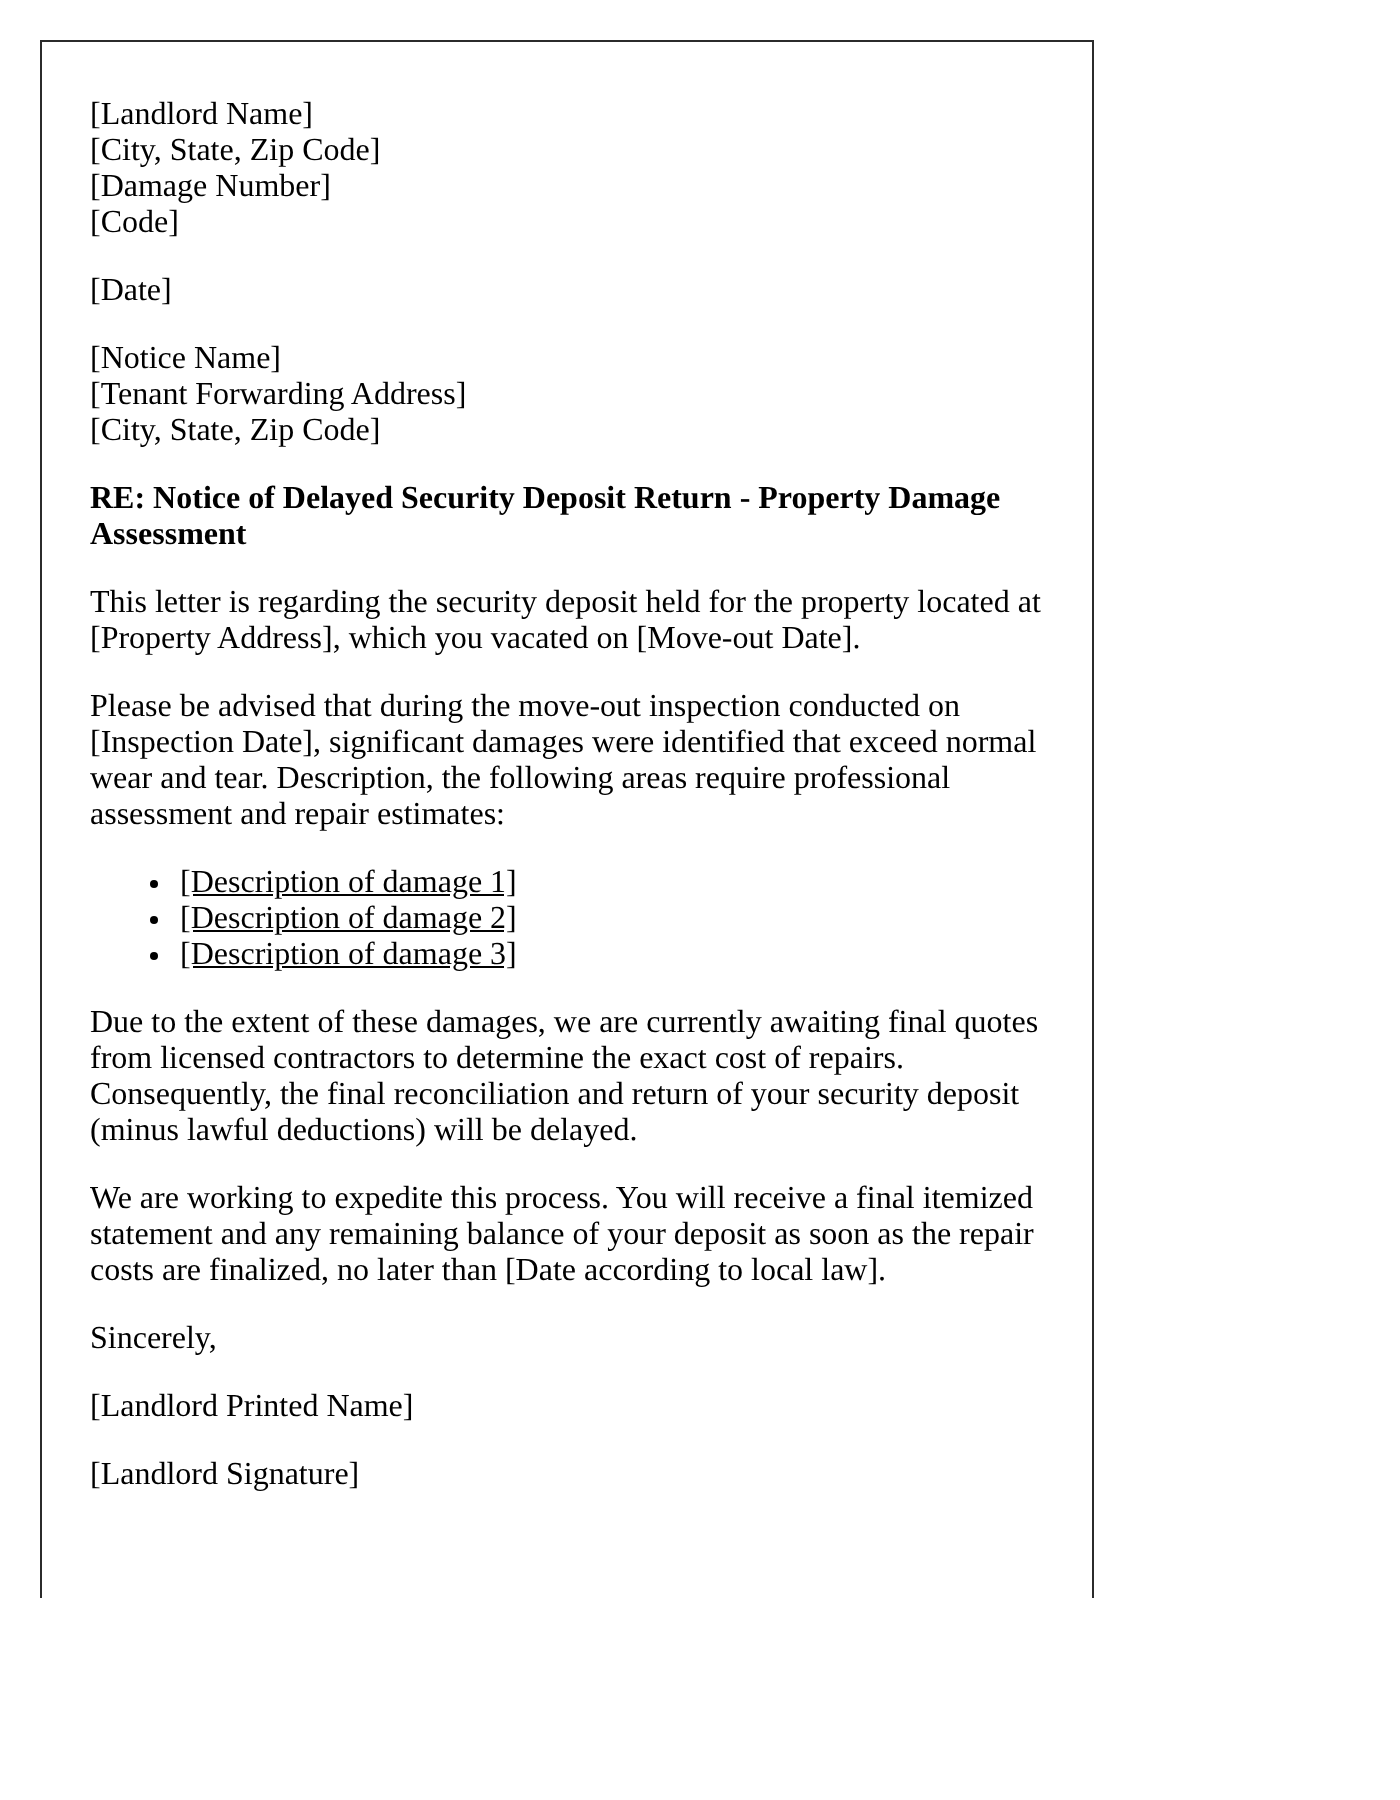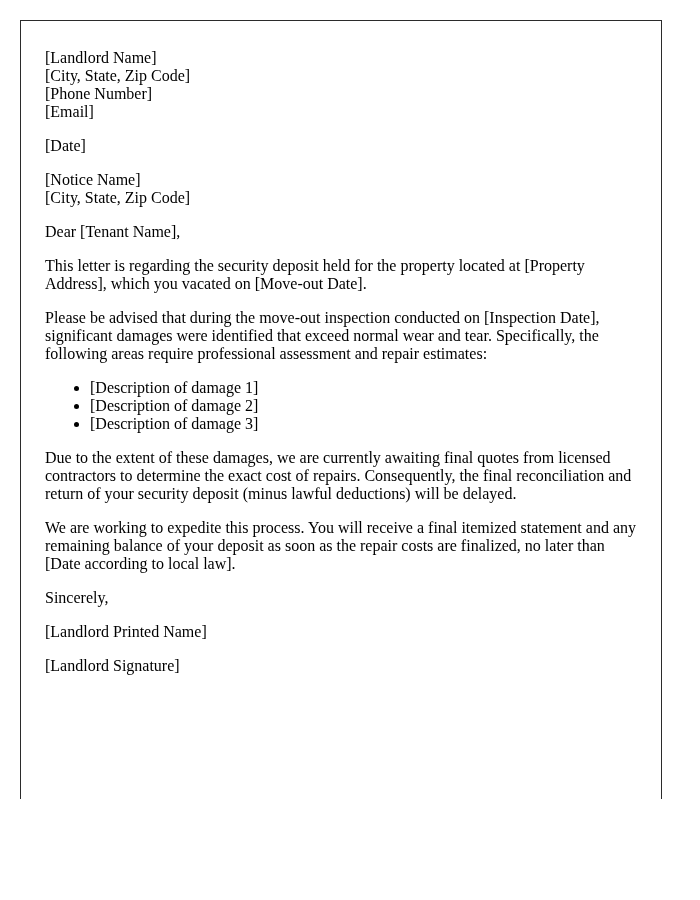--- a/index.html
+++ b/index.html
@@ -11,71 +11,73 @@
   html, body {
     width: 700px;
     height: 900px;
     background: var(--page-bg);
     font-family: "Liberation Serif", "DejaVu Serif", serif;
   }
   .letter-page {
     position: absolute;
     left: 20px;
     top: 20px;
-    width: 642px;
+    width: 527px;
     height: 779px;
     border: 1px solid var(--border-color);
     border-bottom: none;
     padding: 12px 24px;
     background: var(--page-bg);
     color: var(--text-color);
     font-size: 16px;
     line-height: 18px;
   }
   .letter-page p,
   .letter-page .block {
     margin: 16px 0;
   }
   .subject-line {
     font-weight: bold;
   }
   ul.damage-list {
     margin: 16px 0;
     padding-left: 45px;
     list-style-type: disc;
+    text-decoration: underline;
   }
   ul.damage-list li {
     line-height: 18px;
   }
 </style>
 </head>
 <body>
 
 <div class="letter-page">
 
   <div class="block">
     <div>[Landlord Name]</div>
     <div>[City, State, Zip Code]</div>
-    <div>[Phone Number]</div>
-    <div>[Email]</div>
+    <div>[Damage Number]</div>
+    <div>[Code]</div>
   </div>
 
   <p>[Date]</p>
 
   <div class="block">
     <div>[Notice Name]</div>
+    <div>[Tenant Forwarding Address]</div>
     <div>[City, State, Zip Code]</div>
   </div>
 
+  <p class="subject-line">RE: Notice of Delayed Security Deposit Return - Property Damage Assessment</p>
 
-  <p>Dear [Tenant Name],</p>
 
   <p>This letter is regarding the security deposit held for the property located at [Property Address], which you vacated on [Move-out Date].</p>
 
-  <p>Please be advised that during the move-out inspection conducted on [Inspection Date], significant damages were identified that exceed normal wear and tear. Specifically, the following areas require professional assessment and repair estimates:</p>
+  <p>Please be advised that during the move-out inspection conducted on [Inspection Date], significant damages were identified that exceed normal wear and tear. Description, the following areas require professional assessment and repair estimates:</p>
 
   <ul class="damage-list">
     <li>[Description of damage 1]</li>
     <li>[Description of damage 2]</li>
     <li>[Description of damage 3]</li>
   </ul>
 
   <p>Due to the extent of these damages, we are currently awaiting final quotes from licensed contractors to determine the exact cost of repairs. Consequently, the final reconciliation and return of your security deposit (minus lawful deductions) will be delayed.</p>
 
   <p>We are working to expedite this process. You will receive a final itemized statement and any remaining balance of your deposit as soon as the repair costs are finalized, no later than [Date according to local law].</p>

